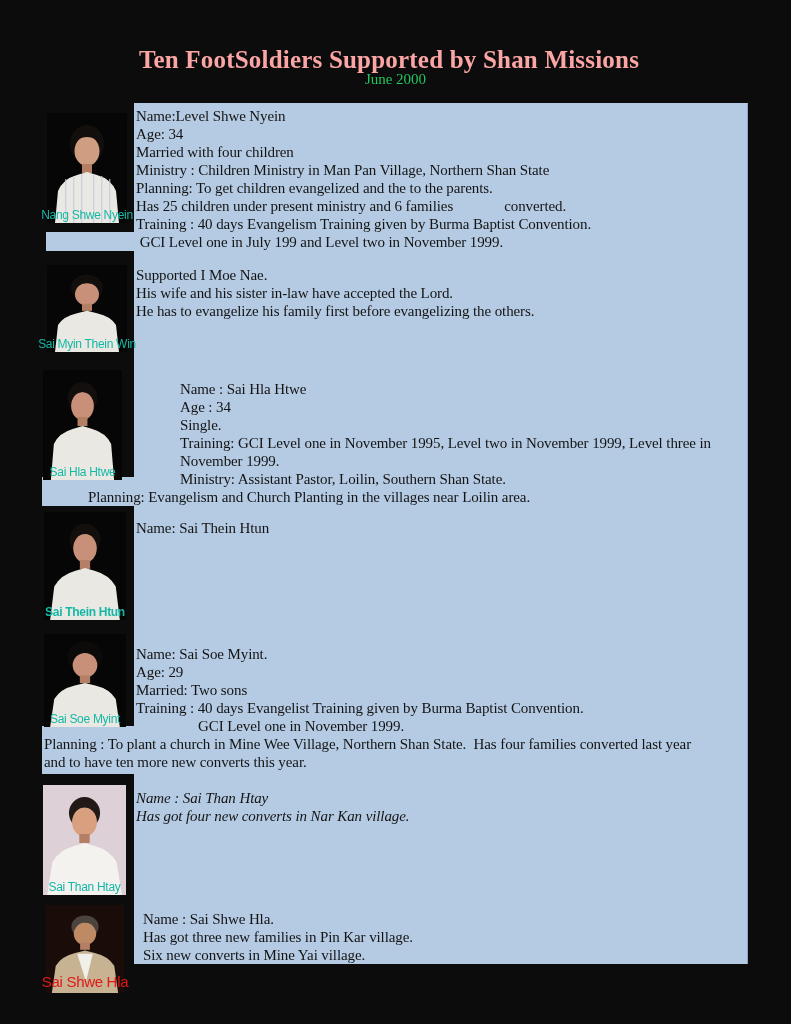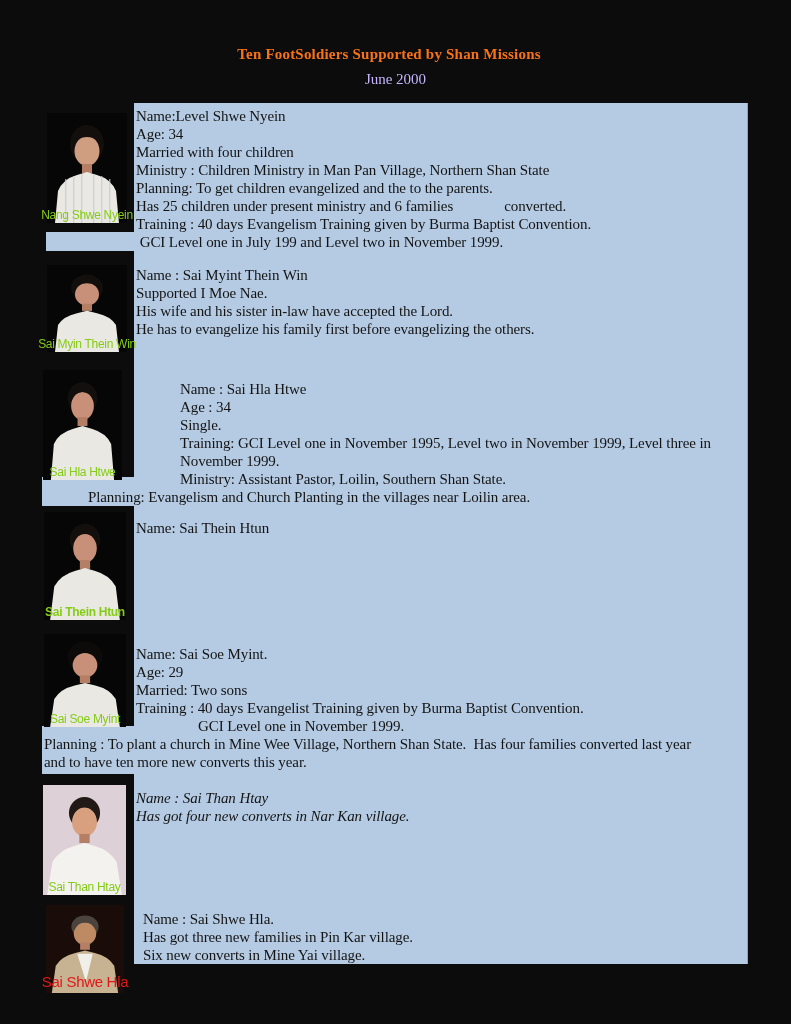--- a/index.html
+++ b/index.html
@@ -6,29 +6,29 @@
   .screen{
     position:relative;
     width:791px;height:1024px;
     background:#0c0c0c;
     overflow:hidden;
     font-family:"Liberation Serif", serif;
   }
   .page-title{
     position:absolute;top:46px;left:0;width:778px;
     text-align:center;
-    font-size:15px;font-weight:bold;
-    color:#f97316;
+    font-size:25px;font-weight:bold;
+    color:#fca5a5;
     letter-spacing:.2px;
   }
   .page-subtitle{
     position:absolute;top:71px;left:0;width:791px;
     text-align:center;
     font-size:15px;
-    color:#c4b5fd;
+    color:#22c55e;
   }
   .panel{
     position:absolute;
     background:#b5cbe3;
   }
   .panel-main{left:134px;top:103px;width:613px;height:861px;border-right:1px solid #8ea6c2;}
   .panel-ext1{left:46px;top:232px;width:88px;height:19px;}
   .panel-ext3{left:42px;top:477px;width:92px;height:29px;}
   .panel-ext5{left:42px;top:726px;width:92px;height:48px;}
 
@@ -46,21 +46,21 @@
   .pad7{padding-left:99px;}
 
   .photo{position:absolute;}
   .photo svg{position:absolute;left:0;top:0;width:100%;height:100%;display:block;}
   .caption{
     position:absolute;bottom:1px;left:50%;
     transform:translateX(-50%);
     white-space:nowrap;
     font-family:"Liberation Sans", sans-serif;
     font-size:12px;letter-spacing:-0.3px;
-    color:#84cc16;
+    color:#14b8a6;
   }
   .caption-big{font-size:15px;bottom:3px;color:#e01818;}
 
   
   .pbg{fill:#060606;}
   .hair{fill:#120f0d;}
   .face{fill:#c89078;}
   .neck{fill:#b57f66;}
   .shirt{fill:#eae8e2;}
   .stripe{fill:#c3cad7;opacity:.75;}
@@ -191,21 +191,20 @@
     <div class="dline pad">Age: 34</div>
     <div class="dline pad">Married with four children</div>
     <div class="dline pad">Ministry : Children Ministry in Man Pan Village, Northern Shan State</div>
     <div class="dline pad">Planning: To get children evangelized and the to the parents.</div>
     <div class="dline pad">Has 25 children under present ministry and 6 families              converted.</div>
     <div class="dline pad">Training : 40 days Evangelism Training given by Burma Baptist Convention.</div>
     <div class="dline pad"> GCI Level one in July 199 and Level two in November 1999.</div>
   </div>
 
   <div class="details" style="top:266px;">
-    <div class="dline pad">Name : Sai Myint Thein Win</div>
     <div class="dline pad">Supported I Moe Nae.</div>
     <div class="dline pad">His wife and his sister in-law have accepted the Lord.</div>
     <div class="dline pad">He has to evangelize his family first before evangelizing the others.</div>
   </div>
 
   <div class="details" style="top:380px;margin-left:44px;">
     <div class="dline pad">Name : Sai Hla Htwe</div>
     <div class="dline pad">Age : 34</div>
     <div class="dline pad">Single.</div>
     <div class="dline pad">Training: GCI Level one in November 1995, Level two in November 1999, Level three in</div>

